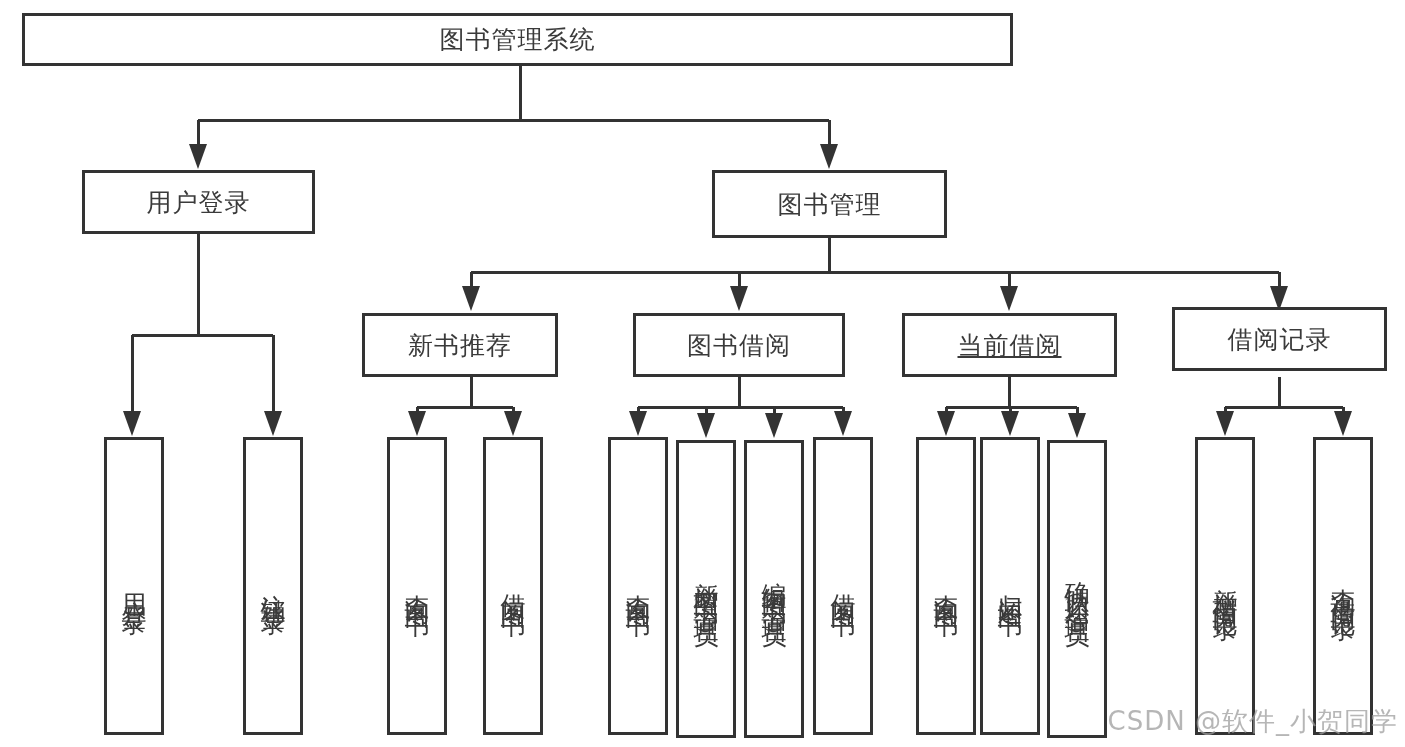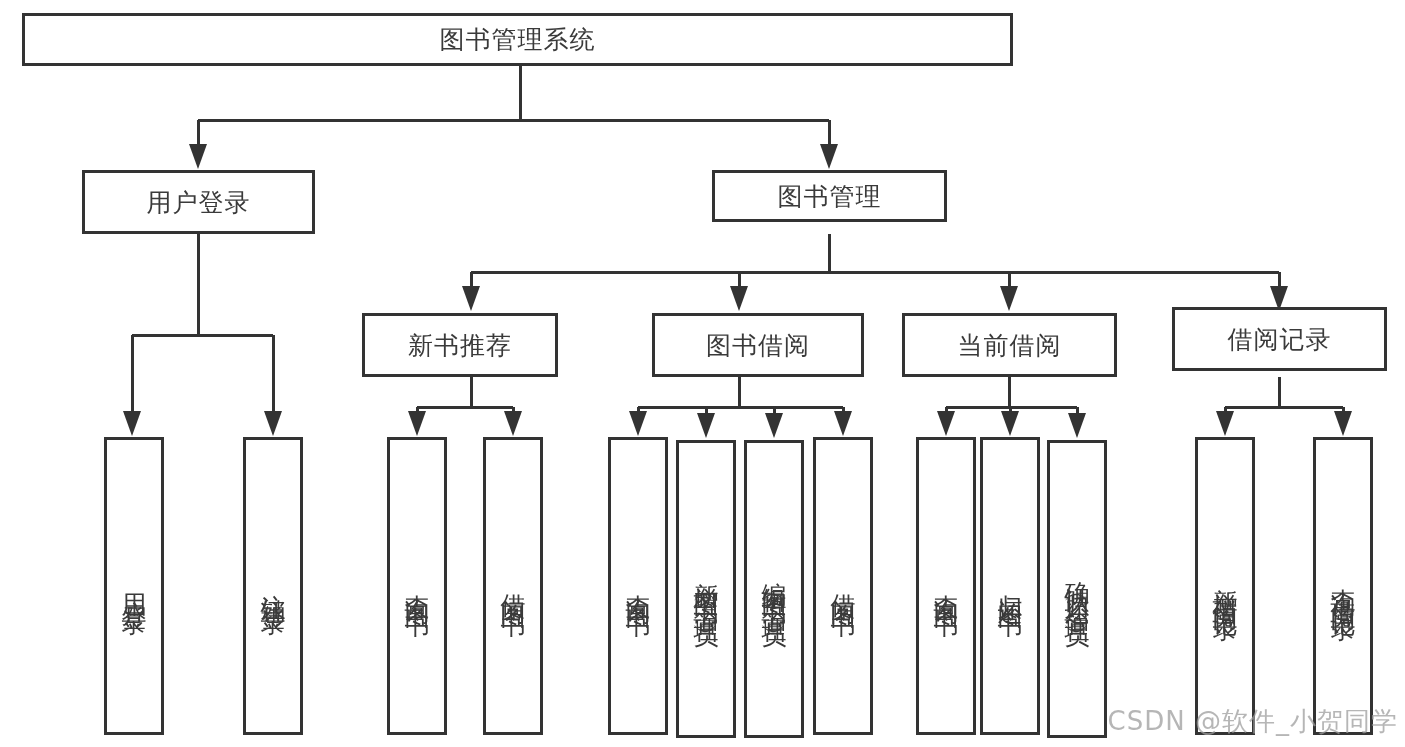--- a/index.html
+++ b/index.html
@@ -105,31 +105,31 @@
     </g>
   </svg>
 
   <div class="box" style="left:22px; top:13px; width:991px; height:53px;">
     <span class="hlabel">图书管理系统</span>
   </div>
 
   <div class="box" style="left:82px; top:170px; width:233px; height:64px;">
     <span class="hlabel">用户登录</span>
   </div>
-  <div class="box" style="left:712px; top:170px; width:235px; height:52px;">
+  <div class="box" style="left:712px; top:170px; width:235px; height:68px;">
     <span class="hlabel">图书管理</span>
   </div>
 
   <div class="box" style="left:362px; top:313px; width:196px; height:64px;">
     <span class="hlabel">新书推荐</span>
   </div>
-  <div class="box" style="left:633px; top:313px; width:212px; height:64px;margin-left:19px;">
+  <div class="box" style="left:633px; top:313px; width:212px; height:64px;">
     <span class="hlabel">图书借阅</span>
   </div>
-  <div class="box" style="left:902px; top:313px; width:215px; height:64px;">
+  <div class="box" style="left:902px; top:313px; width:215px; height:64px;text-decoration:underline;">
     <span class="hlabel">当前借阅</span>
   </div>
   <div class="box" style="left:1172px; top:307px; width:215px; height:64px;">
     <span class="hlabel">借阅记录</span>
   </div>
 
   <div class="box leaf" style="left:104px; top:437px; width:60px; height:298px;">
     <span class="vlabel">用户登录</span>
   </div>
   <div class="box leaf" style="left:243px; top:437px; width:60px; height:298px;">

